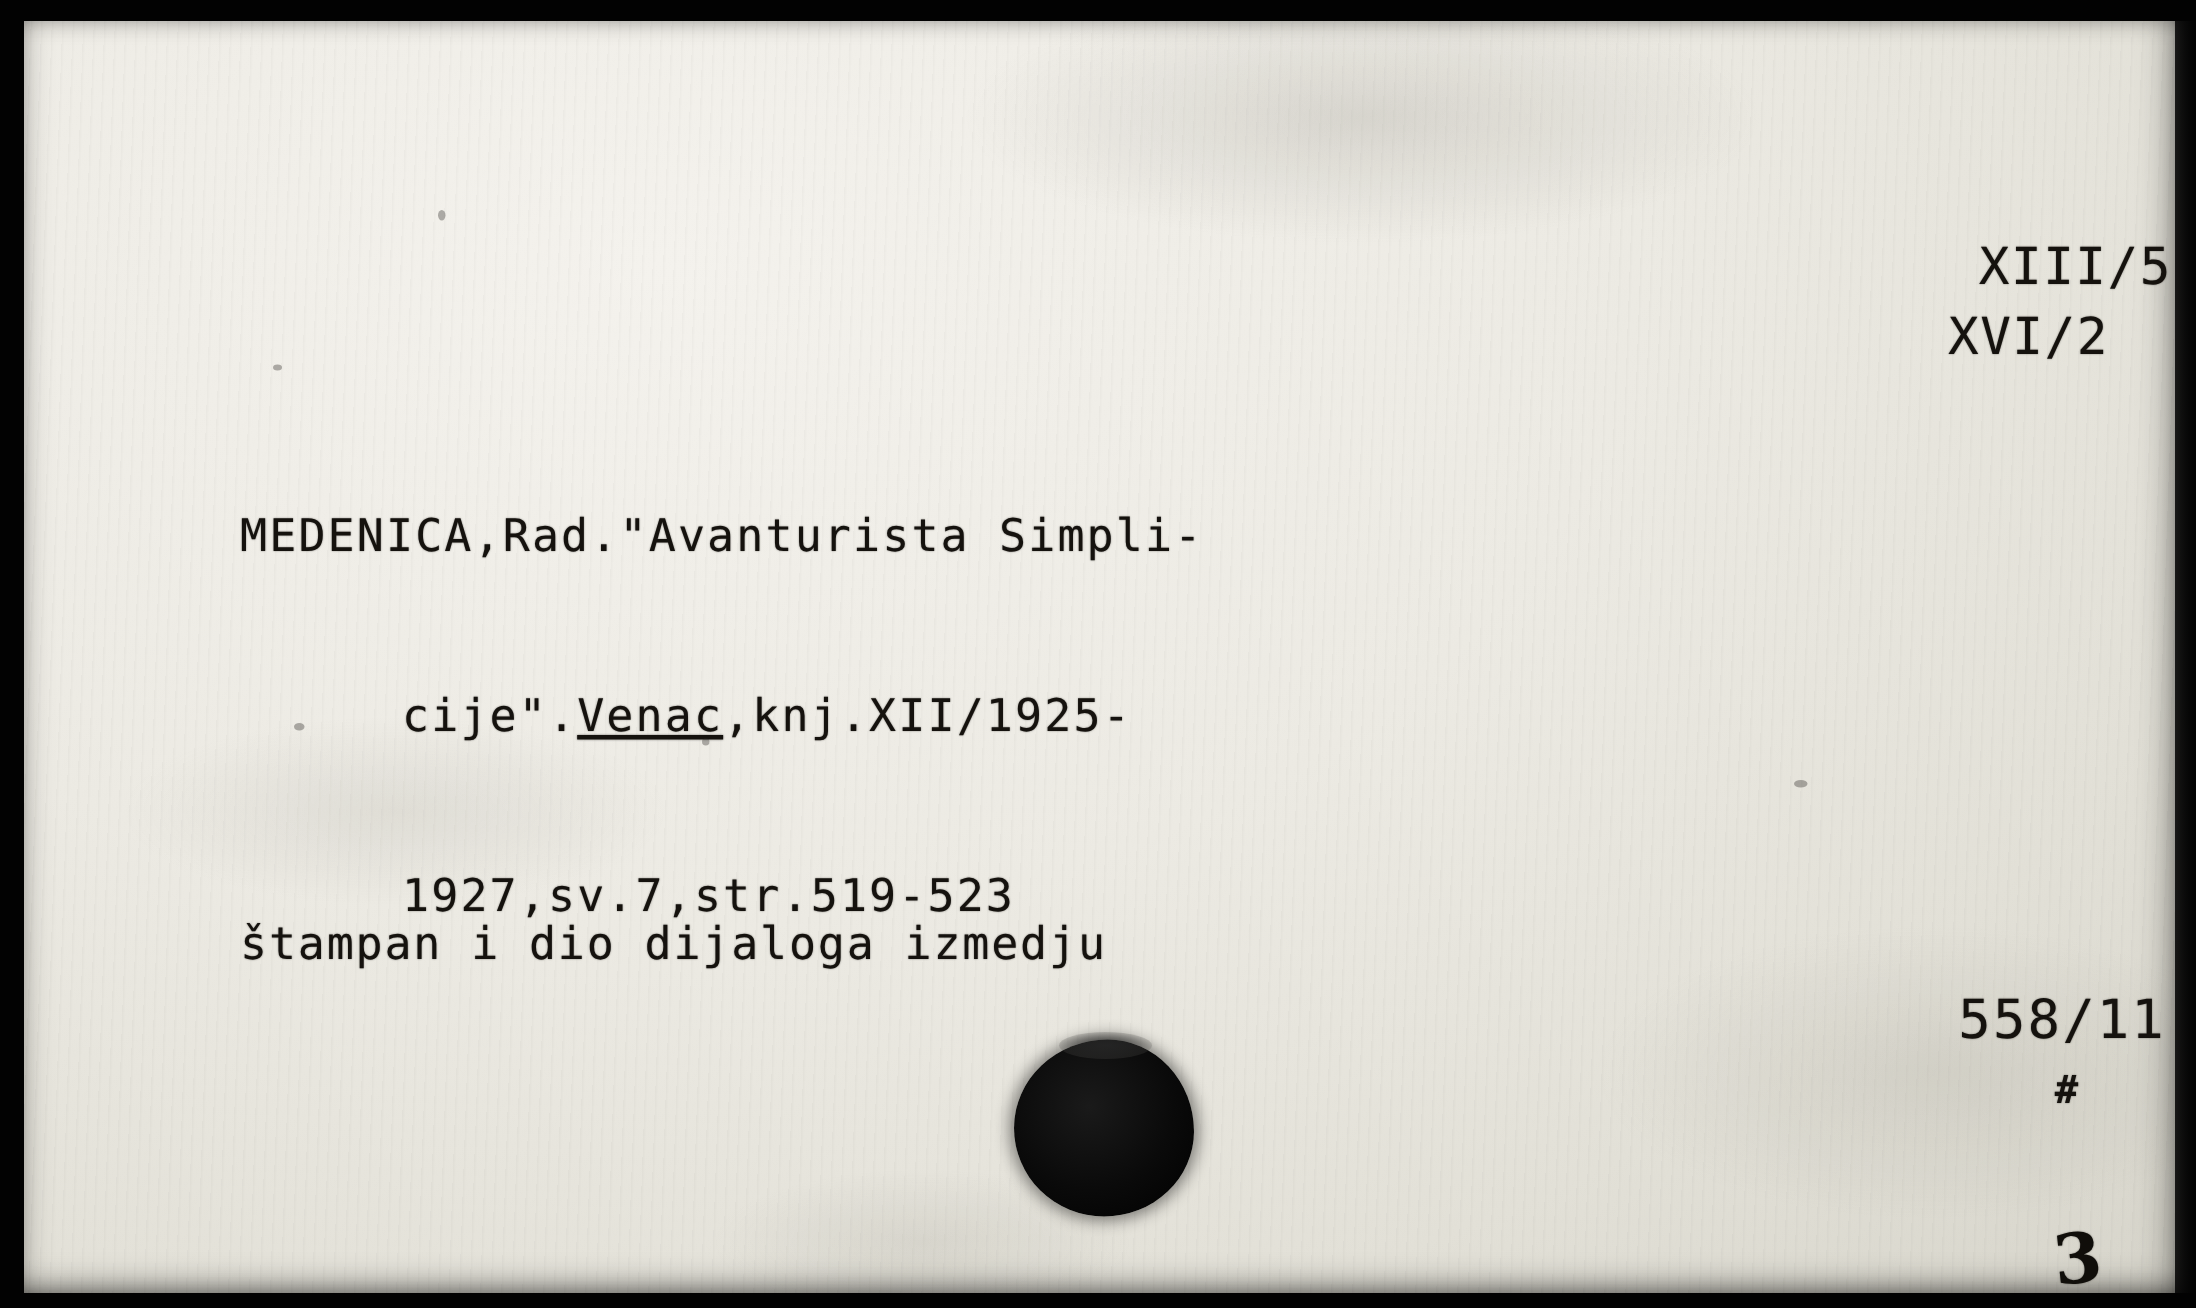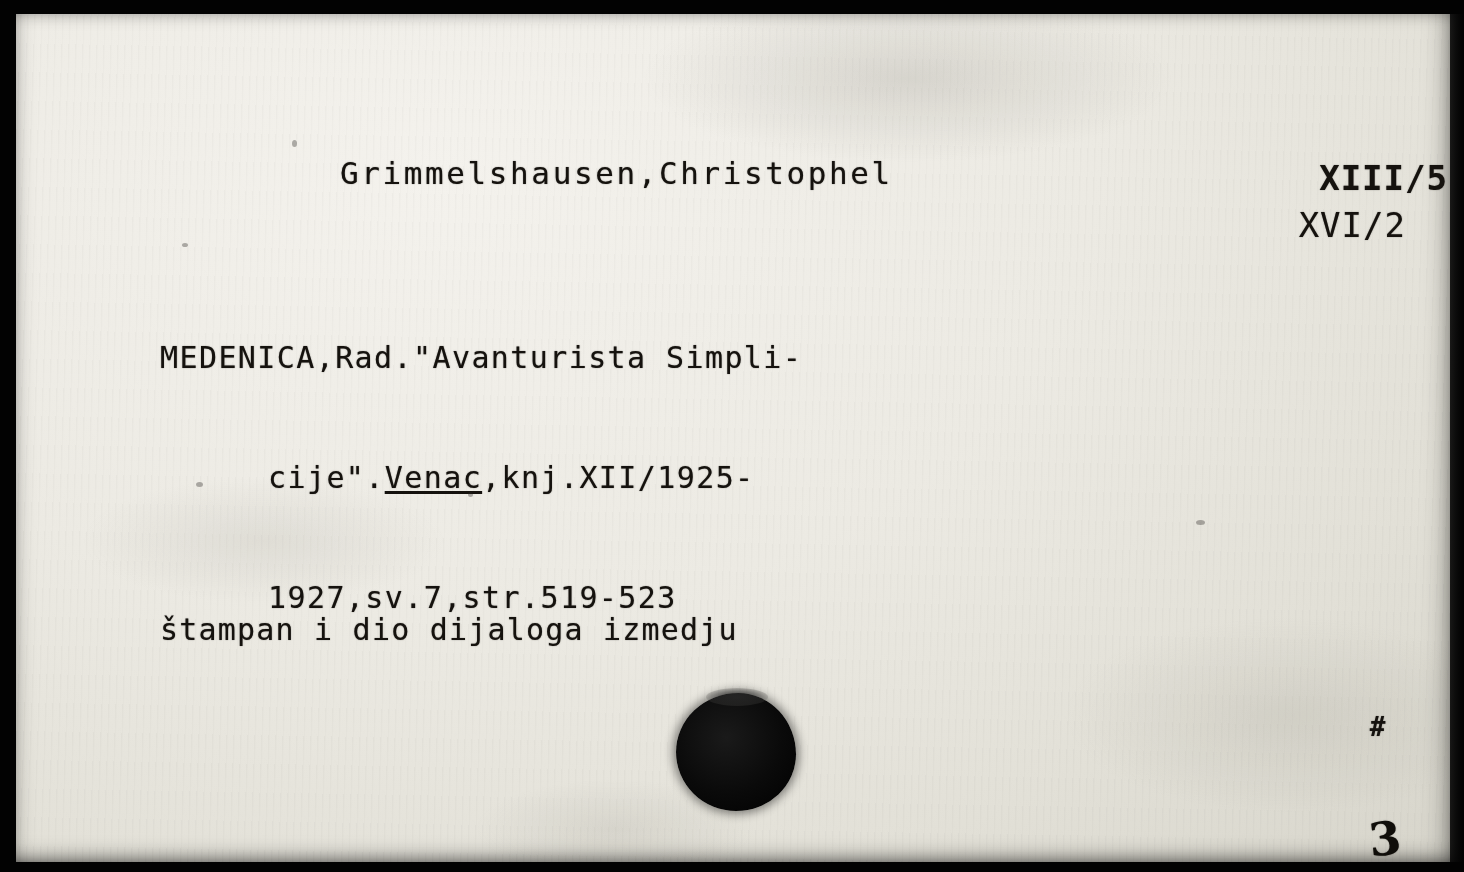--- a/index.html
+++ b/index.html
@@ -77,21 +77,21 @@
     top: 155px;
     font-size: 31px;
     letter-spacing: 2.6px;
   }
 
   
   #callnum-1 {
     right: 16px;
     top: 158px;
     font-size: 34px;
-    font-weight: bold;
+    font-weight: normal;
     letter-spacing: 1px;
   }
   #callnum-2 {
     right: 58px;
     top: 205px;
     font-size: 34px;
     font-weight: normal;
     letter-spacing: 1px;
   }
 
@@ -176,37 +176,37 @@
 </head>
 <body>
 
 <div id="card">
 
   <div class="edge edge-top"></div>
   <div class="edge edge-bottom"></div>
   <div class="edge edge-left"></div>
   <div class="edge edge-right"></div>
 
-  <div class="txt" id="author-line">Grimmelshausen,Christophel</div>
 
   <div class="txt" id="callnum-1">XIII/5</div>
 
   <div class="txt" id="callnum-2">XVI/2</div>
 
   <div class="txt" id="citation">
     <div>MEDENICA,Rad."Avanturista Simpli-</div>
     <div class="indent-1"><span>cije".</span><span class="underline-src">Venac</span><span>,knj.XII/1925-</span></div>
     <div class="indent-2">1927,sv.7,str.519-523</div>
   </div>
 
   <div class="txt" id="annotation">
     <div>štampan i dio dijaloga izmedju</div>
     
   </div>
 
+  <div class="txt" id="accession">558/11</div>
 
   <div class="txt" id="accession-mark">#</div>
 
   <div class="txt" id="hand-numeral">3</div>
 
   <div id="ink-blot"></div>
   <div id="ink-blot-smear"></div>
 
   <div class="speck" style="left:292px;top:140px;width:5px;height:7px;"></div>
   <div class="speck" style="left:182px;top:243px;width:6px;height:4px;"></div>

